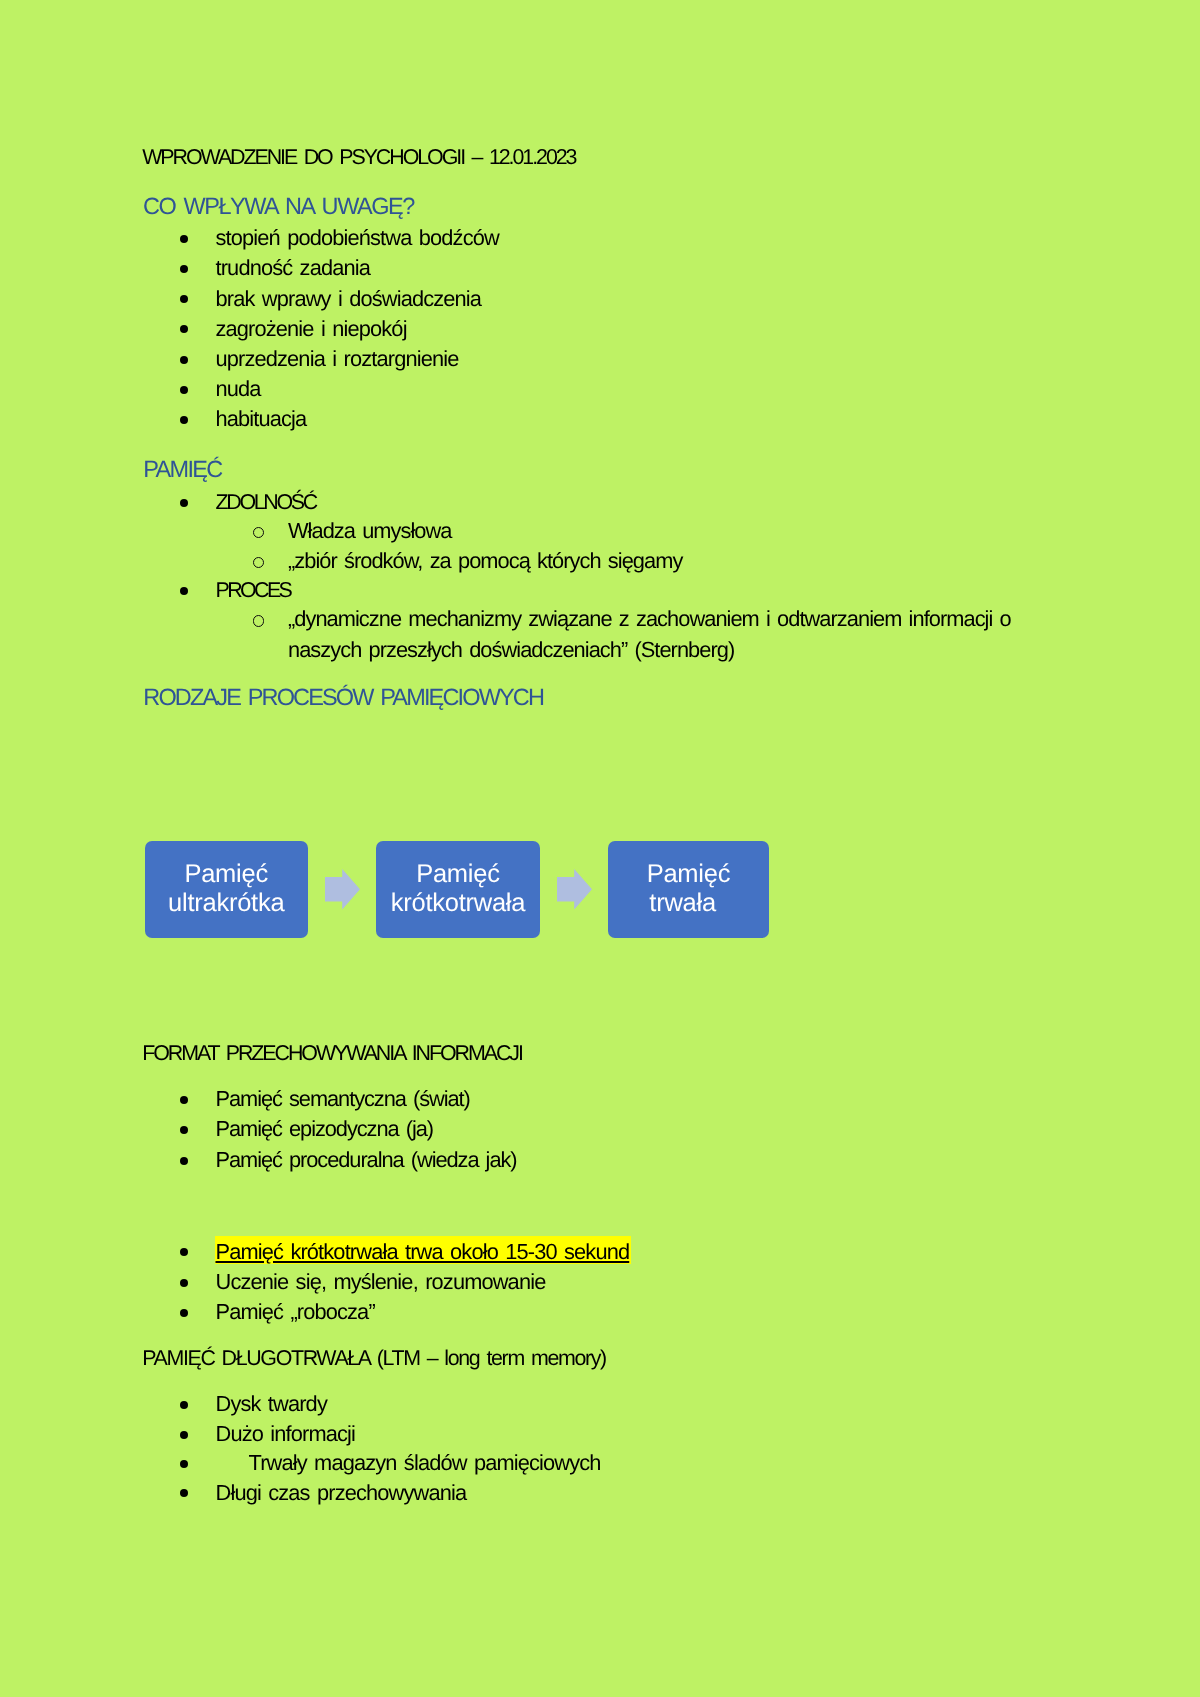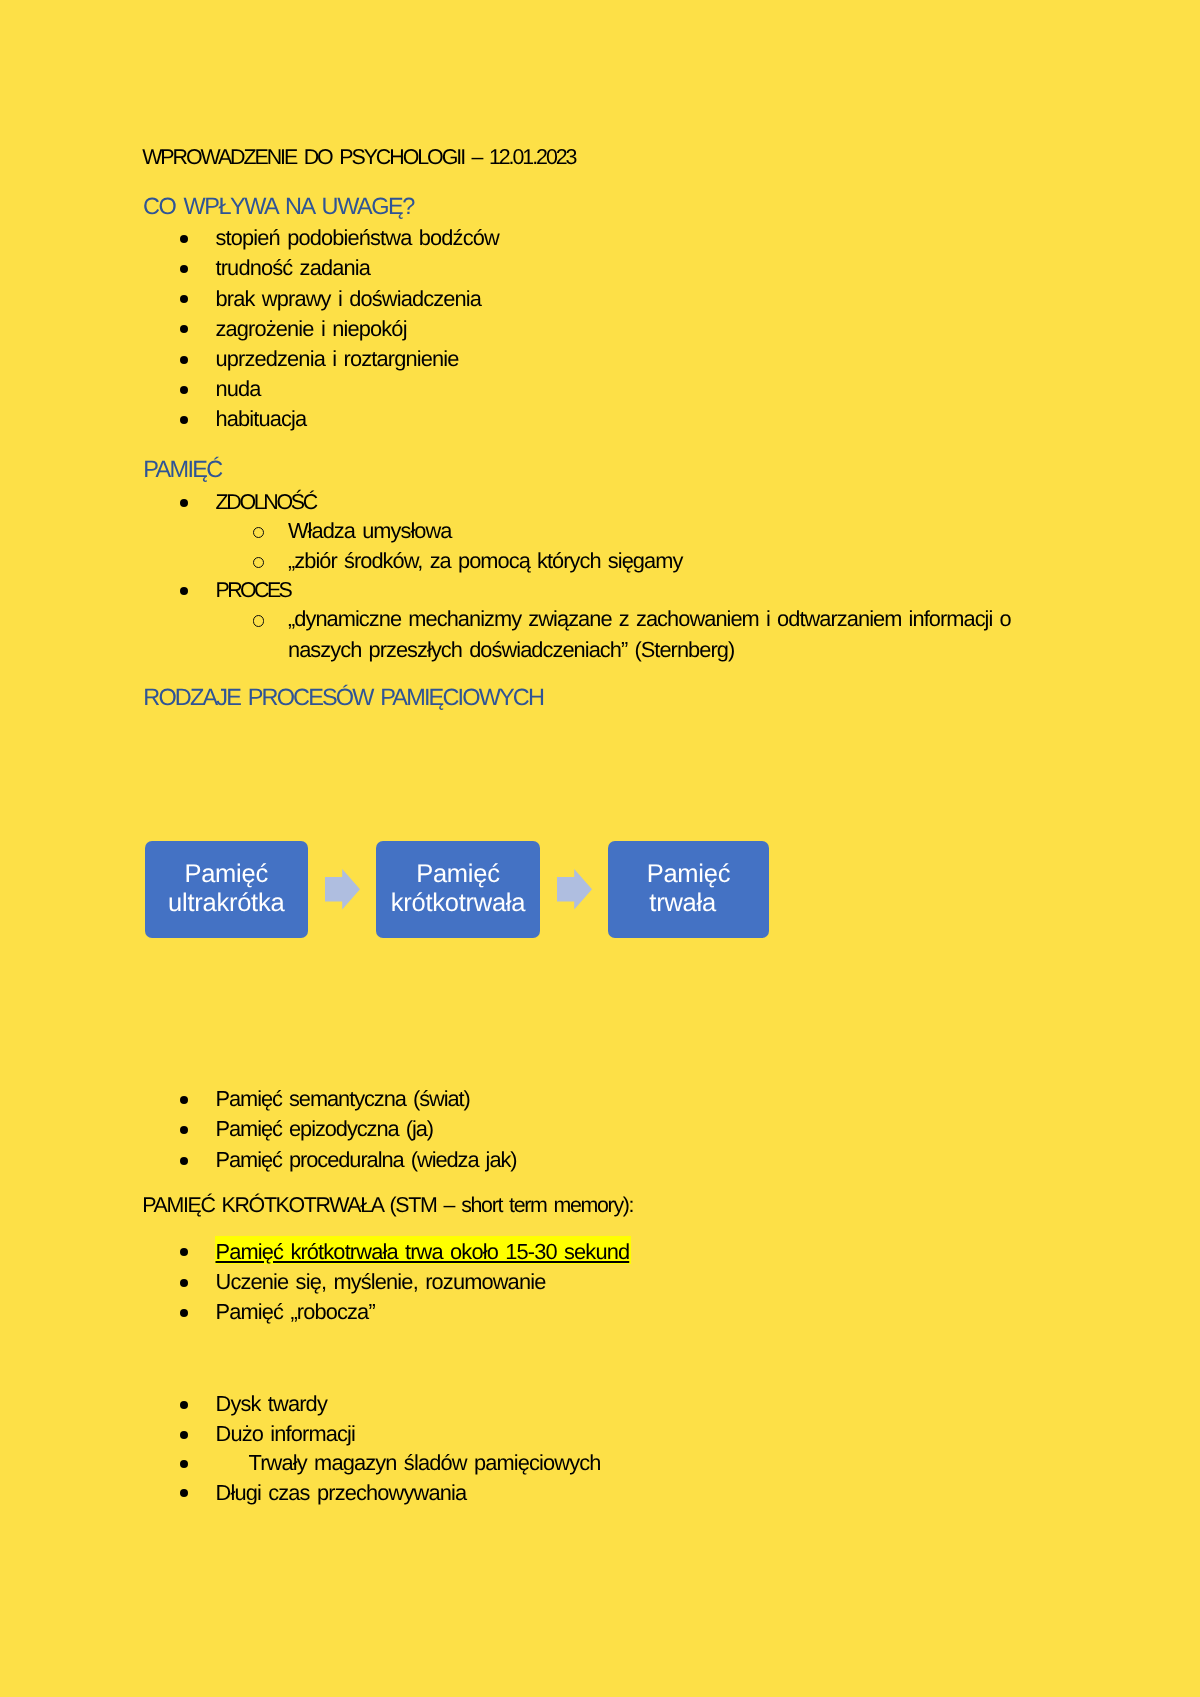--- a/index.html
+++ b/index.html
@@ -1,20 +1,20 @@
 <!DOCTYPE html>
 <html><head>
 <meta charset="utf-8">
 <title>notes</title>
 <style>
   html,body{margin:0;padding:0;background:#ffffff;}
   body{width:1200px;height:1697px;position:relative;overflow:hidden;
        font-family:"Liberation Sans",sans-serif;color:#000000;
        -webkit-font-smoothing:antialiased;text-rendering:geometricPrecision;}
-  .page{position:absolute;left:0;top:0;width:1200px;height:1697px;background:#fde047;}
+  .page{position:absolute;left:0;top:0;width:1200px;height:1697px;background:#bef264;}
   .ln{position:absolute;white-space:nowrap;font-size:21.8px;letter-spacing:-0.85px;word-spacing:2.1px;color:#000;}
   .caps{font-size:21.4px;letter-spacing:-2.05px;word-spacing:3.6px;}
   .mix{font-size:21.4px;letter-spacing:-1.35px;word-spacing:2.5px;}
   .h1{color:#2F5496;font-size:23.5px;letter-spacing:-1.7px;word-spacing:3.0px;}
   .bul{position:absolute;border-radius:50%;background:#000;}
   .cir{position:absolute;border-radius:50%;border:1.7px solid #0d0d0d;box-sizing:border-box;}
   .hl{position:absolute;background:#FFFF00;}
   .box{position:absolute;background:#4472C4;border-radius:7px;}
   .boxtxt{position:absolute;color:#fff;font-size:25.5px;letter-spacing:-0.25px;text-align:center;white-space:nowrap;}
   .arrowsvg{position:absolute;overflow:visible;}
@@ -97,48 +97,49 @@
       <div class="boxtxt" style="left:0;top:47.62px;width:150px">trwała</div>
     </div>
     <svg class="arrowsvg" width="35" height="40.5" viewBox="0 0 35 40.5" style="left:325.20px;top:869.20px">
       <path d="M0 7.9 H17.2 V0 L35 20.25 L17.2 40.5 V32.6 H0 Z" fill="#AFBEE0"></path>
     </svg>
     <svg class="arrowsvg" width="35" height="40.5" viewBox="0 0 35 40.5" style="left:556.50px;top:869.20px">
       <path d="M0 7.9 H17.2 V0 L35 20.25 L17.2 40.5 V32.6 H0 Z" fill="#AFBEE0"></path>
     </svg>
   </div>
 
+  <div class="ln caps" style="left:142.20px;top:1040.93px;">FORMAT PRZECHOWYWANIA INFORMACJI</div>
   <div>
   <span class="bul" style="left:179.80px;top:1095.50px;width:8.00px;height:8.00px"></span>
   <div class="ln" style="left:215.50px;top:1085.87px;letter-spacing:-1.05px;">Pamięć semantyczna (świat)</div>
   </div>
   <div>
   <span class="bul" style="left:179.80px;top:1125.80px;width:8.00px;height:8.00px"></span>
   <div class="ln" style="left:215.50px;top:1116.17px;letter-spacing:-1.05px;">Pamięć epizodyczna (ja)</div>
   </div>
   <div>
   <span class="bul" style="left:179.80px;top:1156.60px;width:8.00px;height:8.00px"></span>
   <div class="ln" style="left:215.50px;top:1146.97px;letter-spacing:-1.05px;">Pamięć proceduralna (wiedza jak)</div>
   </div>
 
-  <div class="ln mix" style="left:142.20px;top:1193.13px;">PAMIĘĆ KRÓTKOTRWAŁA (STM – short term memory):</div>
   <div>
   <span class="bul" style="left:179.80px;top:1248.30px;width:8.00px;height:8.00px"></span>
   <span class="hl" style="left:215.30px;top:1235.70px;width:416.00px;height:28.60px"></span>
   <div class="ln" style="left:215.50px;top:1238.67px;text-decoration:underline;">Pamięć krótkotrwała trwa około 15-30 sekund</div>
   </div>
   <div>
   <span class="bul" style="left:179.80px;top:1278.60px;width:8.00px;height:8.00px"></span>
   <div class="ln" style="left:215.50px;top:1268.97px;">Uczenie się, myślenie, rozumowanie</div>
   </div>
   <div>
   <span class="bul" style="left:179.80px;top:1308.90px;width:8.00px;height:8.00px"></span>
   <div class="ln" style="left:215.50px;top:1299.27px;">Pamięć „robocza”</div>
   </div>
 
+  <div class="ln mix" style="left:142.20px;top:1345.93px;">PAMIĘĆ DŁUGOTRWAŁA (LTM – long term memory)</div>
   <div>
   <span class="bul" style="left:179.80px;top:1400.90px;width:8.00px;height:8.00px"></span>
   <div class="ln" style="left:215.50px;top:1391.27px;">Dysk twardy</div>
   </div>
   <div>
   <span class="bul" style="left:179.80px;top:1430.60px;width:8.00px;height:8.00px"></span>
   <div class="ln" style="left:215.50px;top:1420.97px;">Dużo informacji</div>
   </div>
   <div>
   <span class="bul" style="left:179.80px;top:1459.90px;width:8.00px;height:8.00px"></span>

